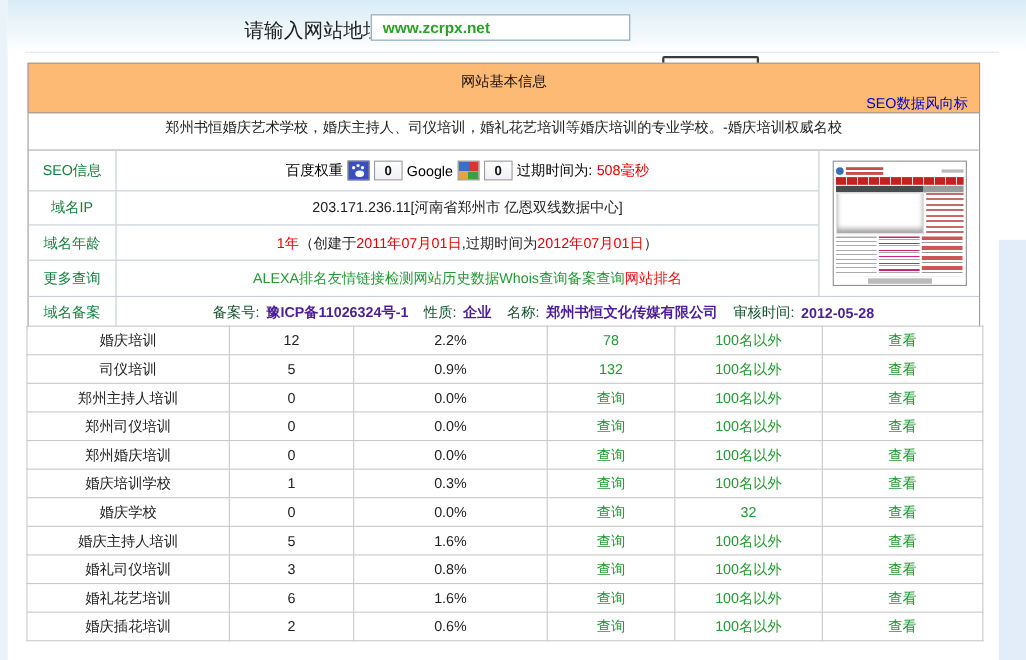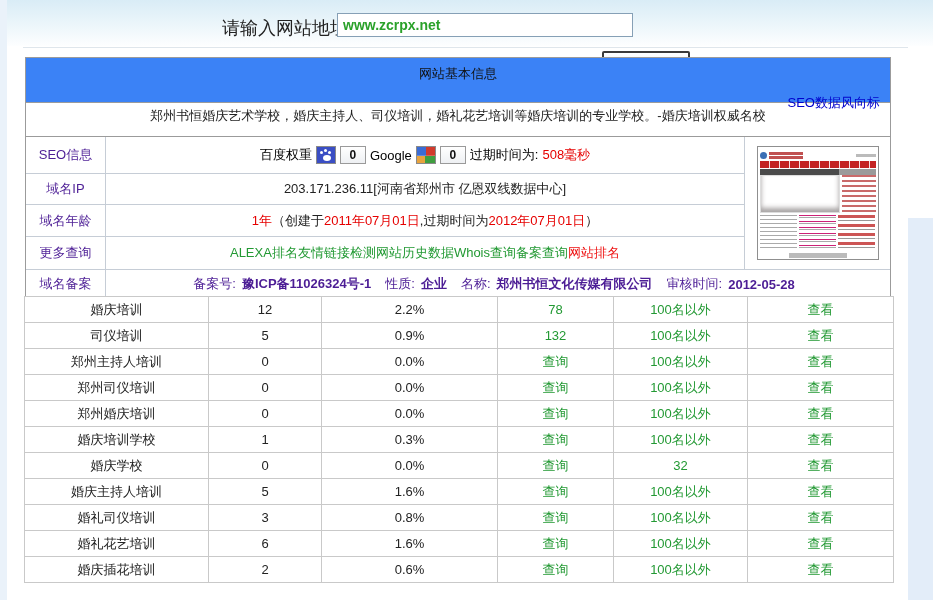--- a/index.html
+++ b/index.html
@@ -8,40 +8,40 @@
   #page { position:relative; width:933px; height:600px; overflow:hidden; background:#fff; }
 
   .left-strip  { position:absolute; left:0; top:0; width:7px; height:600px; background:#eaf2fa; }
   .right-strip { position:absolute; left:908px; top:218px; width:25px; height:382px; background:#e3edf9; }
   .top-band    { position:absolute; left:7px; top:0; width:926px; height:46px;
                  background:linear-gradient(180deg,#d9ecf6 0%,#eef7fb 60%,#fdfeff 100%); }
   .top-sep     { position:absolute; left:23px; top:47px; width:885px; border-top:1px solid #dfe6ec; }
 
   
   .search-label { position:absolute; left:222px; top:16px; font-size:18px; color:#222; }
-  .search-input { position:absolute; left:337px; top:13px; width:296px; height:24px;
-                  border:1px solid #86a0b6; padding:0 5px; font-size:14px; font-weight:bold;
+  .search-input { position:absolute; left:337px; top:13px; width:236px; height:24px;
+                  border:1px solid #86a0b6; padding:0 10px; font-size:14px; font-weight:bold;
                   color:#2aa12a; font-family:"Liberation Sans","DejaVu Sans",sans-serif; }
   .search-btn   { position:absolute; left:602px; top:11px; width:88px; height:28px;
                   border:2px solid #3a3a3a; border-radius:2px;
                   background:linear-gradient(180deg,#ffffff 0%,#eef1f6 55%,#dfe4ec 100%);
                   color:#1d3c8f; font-size:14px; font-weight:bold; letter-spacing:4px;
                   cursor:pointer; font-family:"Liberation Sans","DejaVu Sans",sans-serif;margin-top:40px; }
 
   
   .module { position:absolute; left:25px; top:57px; width:866px; font-size:13px; }
-  .mod-header { position:relative; height:46px; background:#3b82f6; border:1px solid #9b9b9b; }
+  .mod-header { position:relative; height:46px; background:#fdba74; border:1px solid #9b9b9b; }
   .mod-title  { text-align:center; padding-top:7px; color:#111; }
-  .mod-link   { position:absolute; right:10px; top:36px; color:#0000cc; text-decoration:none; cursor:pointer; }
+  .mod-link   { position:absolute; right:10px; top:27px; color:#0000cc; text-decoration:none; cursor:pointer; }
   .mod-desc   { height:34px; line-height:26px; text-align:center; background:#fff;
                 border-left:1px solid #9b9b9b; border-right:1px solid #9b9b9b; border-bottom:1px solid #9b9b9b; color:#222; }
   .info-grid  { display:grid; grid-template-columns:80px 1fr 146px; grid-template-rows:37px 31px 32px 33px 28px;
                 border-left:1px solid #9b9b9b; border-right:1px solid #9b9b9b; border-bottom:1px solid #9b9b9b; background:#fff; }
   .cell { display:flex; align-items:center; justify-content:center; border-bottom:1px solid #c6cdd6; }
-  .lbl  { color:#4c1d95; border-right:1px solid #c6cdd6; }
+  .lbl  { color:#15803d; border-right:1px solid #c6cdd6; }
   .row5 { border-bottom:none; }
   .thumb-cell { grid-column:3; grid-row:1 / span 4; border-left:1px solid #c6cdd6; border-bottom:1px solid #c6cdd6;
                 display:flex; align-items:center; justify-content:center; }
   .beian-cell { grid-column:2 / span 2; }
 
   .seo-row { gap:4px; }
   .badge-ico { width:20px; height:18px; border:1px solid #8a8a8a; display:inline-block; position:relative; }
   .baidu-ico { background:#3a4ec4; }
   .paw { position:absolute; left:6px; top:8px; width:8px; height:6px; background:#fff; border-radius:50%; }
   .paw::before { content:""; position:absolute; width:3px; height:3px; background:#fff; border-radius:50%;
@@ -50,21 +50,21 @@
       linear-gradient(90deg,#3b6cd4 0 50%,#d13a2c 50% 100%) top/100% 55% no-repeat,
       linear-gradient(90deg,#e8a33d 0 45%,#3f9e3f 45% 100%) bottom/100% 45% no-repeat; }
   .badge-val { width:26px; height:18px; border:1px solid #9a9a9a; background:linear-gradient(180deg,#fff,#eef0f3);
                font-weight:bold; font-size:12px; color:#111; display:inline-flex; align-items:center; justify-content:center; }
   .red { color:#e60000; }
   .ip-row,.age-row { color:#222; }
   .more-row { }
   .g-link { color:#229933; cursor:pointer; }
   .r-link { color:#ee1111; cursor:pointer; }
   .beian-row { gap:6px; }
-  .b-key { color:#4c1d95; }
+  .b-key { color:#14532d; }
   .b-val { color:#4c1d95; margin-right:8px;font-weight:bold; }
 
   
   .thumb { width:122px; height:114px; border:1px solid #8f8f8f; background:#fff; padding:2px; cursor:pointer; }
   .t-top { height:12px; display:flex; align-items:center; gap:2px; }
   .t-dot { width:7px; height:7px; border-radius:50%; background:#3a6fb5; }
   .t-logo-lines { width:34px; height:7px; background:repeating-linear-gradient(180deg,#c05050 0 3px,#fff 3px 4px); }
   .t-top-right { margin-left:auto; width:20px; height:3px; background:#bbb; }
   .t-nav { height:7px; background:#c32222; background-image:repeating-linear-gradient(90deg,transparent 0 9px,rgba(255,255,255,.85) 9px 10px); }
   .t-bar { height:6px; margin-top:1px; background:linear-gradient(90deg,#4a4a4a 0 68%,#9a9a9a 68% 100%); }

